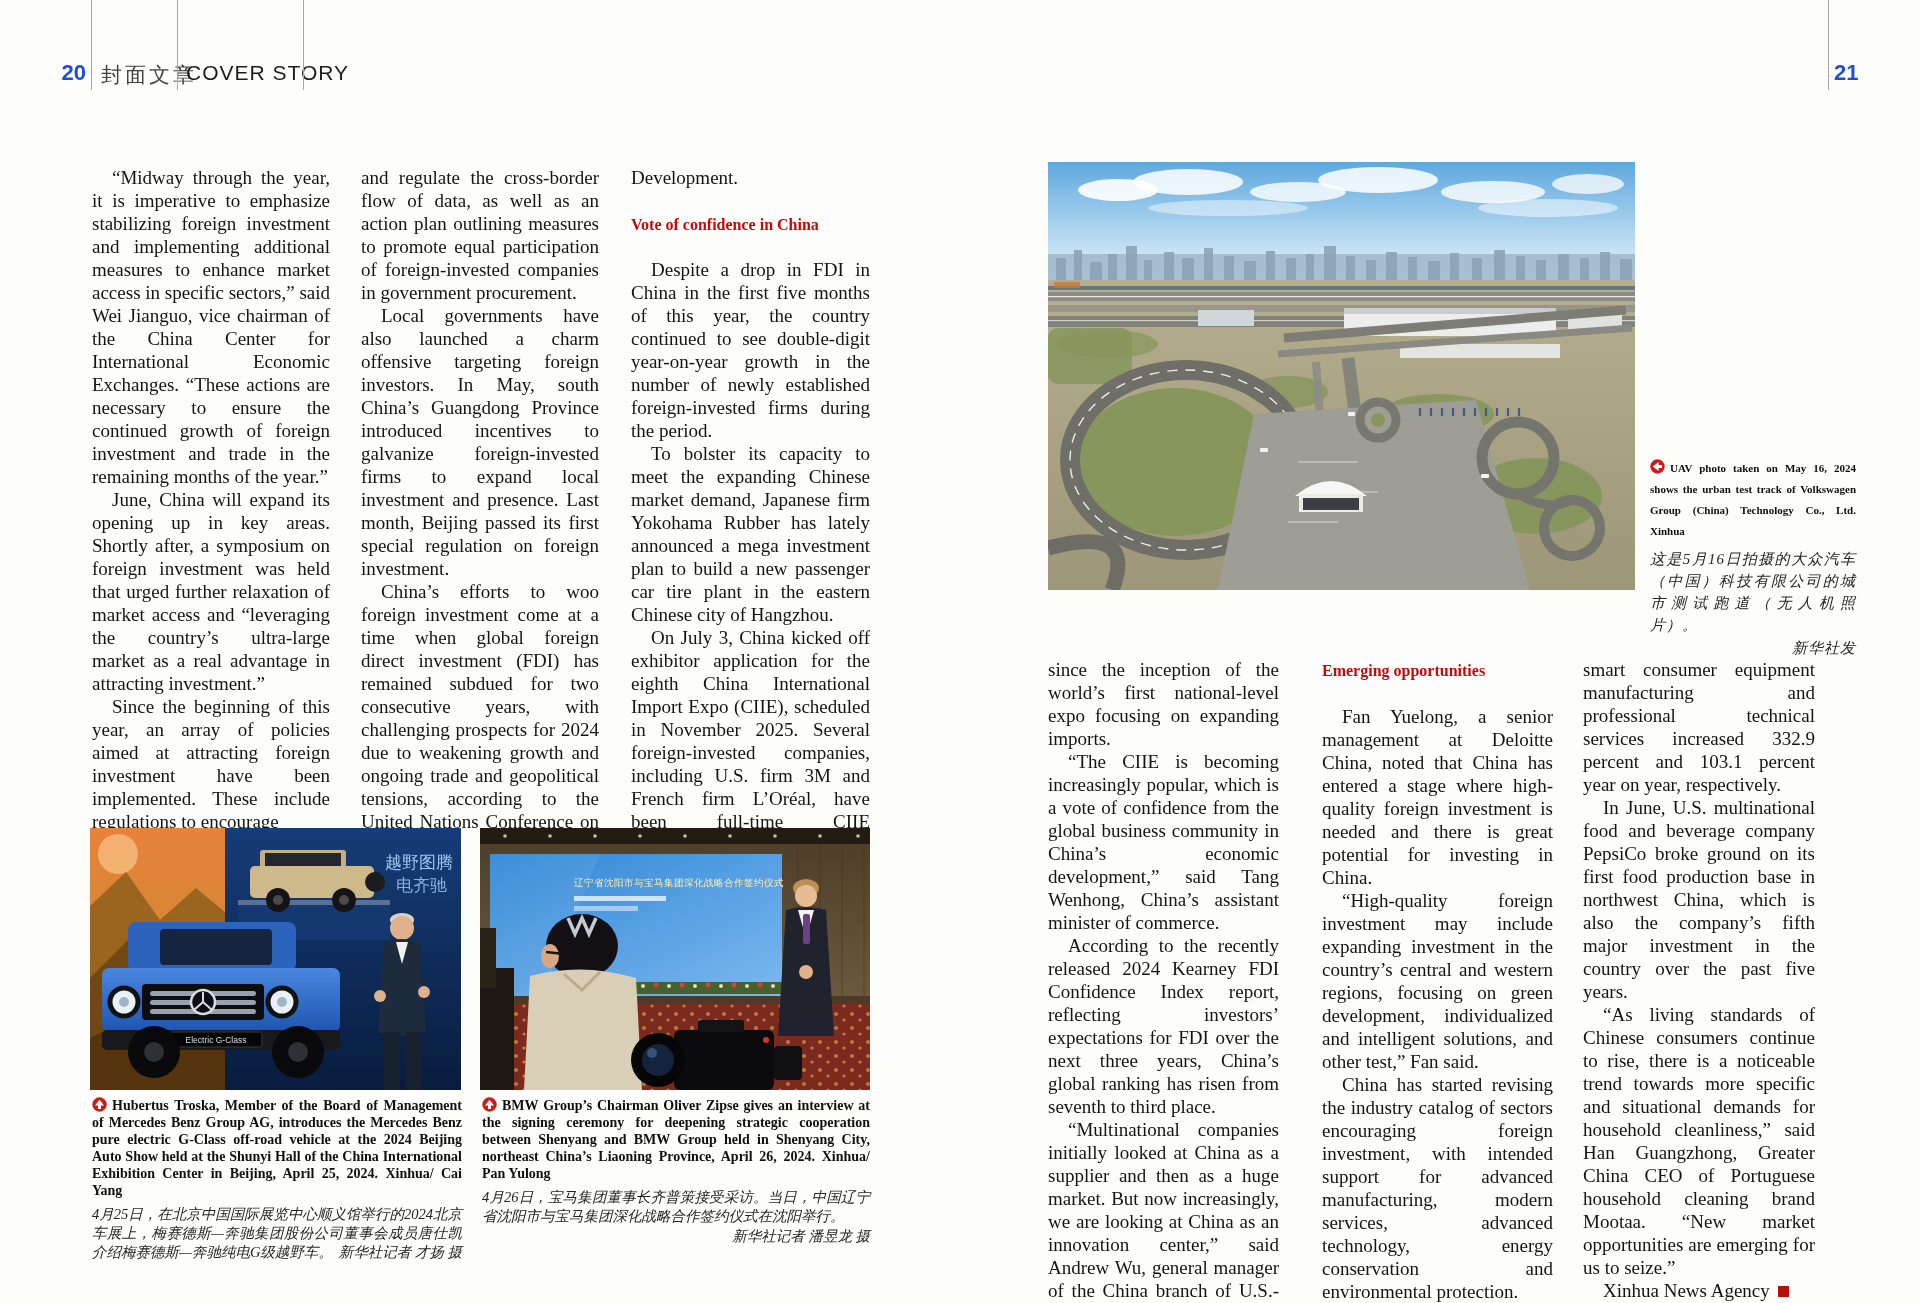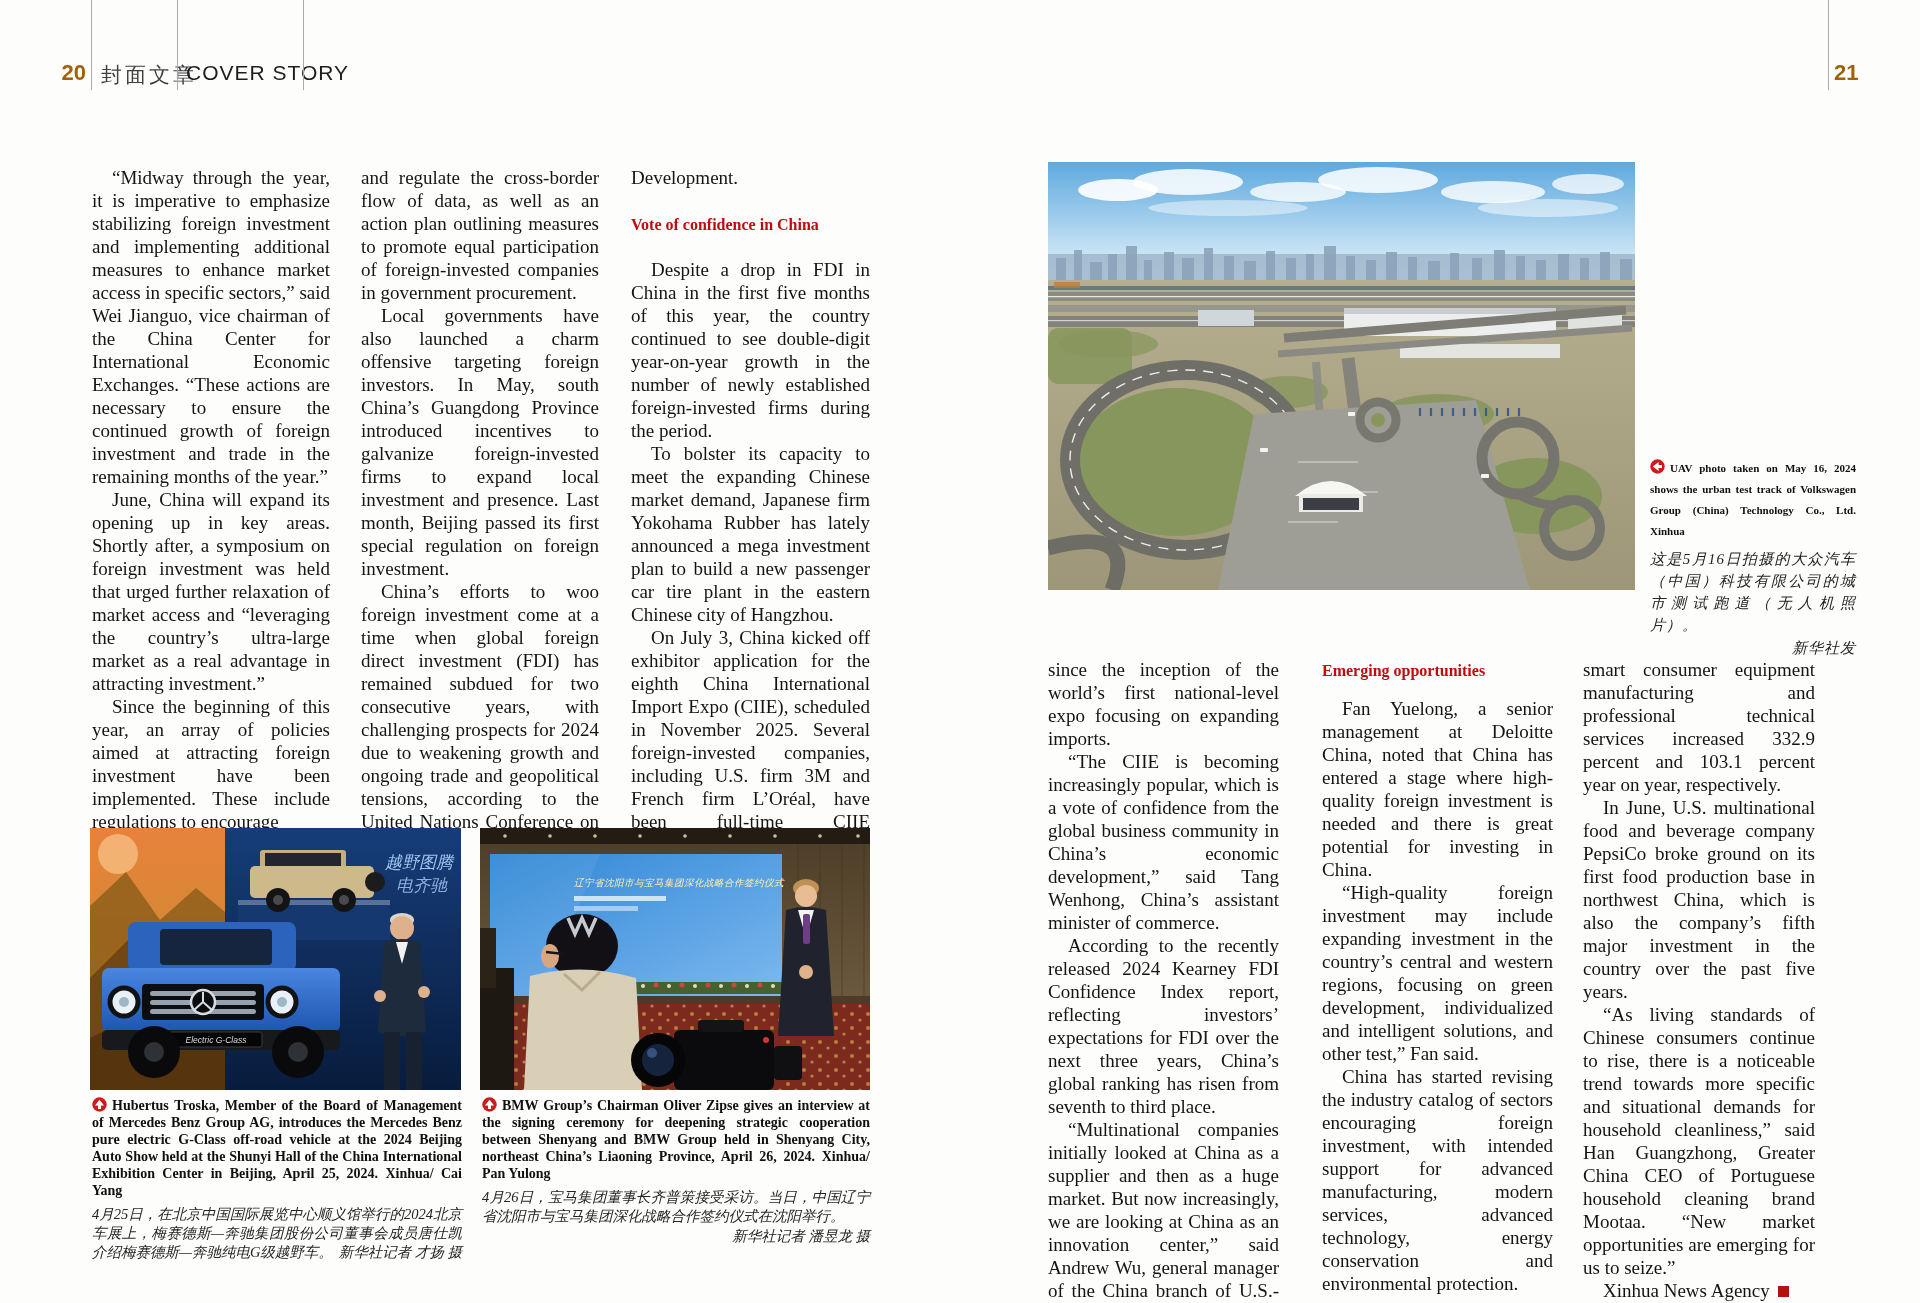--- a/index.html
+++ b/index.html
@@ -2,34 +2,34 @@
 <html><head>
 <meta charset="utf-8">
 <style>
   html,body{margin:0;padding:0;}
   body{
     width:1920px;height:1303px;position:relative;overflow:hidden;
     background:#fdfdfc;color:#161616;
     font-family:"Liberation Serif","DejaVu Serif",serif;
   }
   .rule{position:absolute;top:0;width:1px;height:90px;background:#a9a9a9;}
-  .pagenum{position:absolute;top:60px;font:bold 22px "Liberation Sans","DejaVu Sans",sans-serif;color:#a16207;}
+  .pagenum{position:absolute;top:60px;font:bold 22px "Liberation Sans","DejaVu Sans",sans-serif;color:#1d4ed8;}
   .section-cn{position:absolute;top:61px;font:21px "Liberation Sans","DejaVu Sans",sans-serif;letter-spacing:3px;color:#404040;}
   .section-en{position:absolute;top:61px;font:21px "Liberation Sans","DejaVu Sans",sans-serif;letter-spacing:1px;color:#1d1d1d;}
 
   .col{position:absolute;top:166px;text-align:justify;font-size:19px;line-height:23px;color:#141414;}
   .col p{margin:0;text-indent:20px;}
   .col p.lead{text-indent:0;}
   .subhead{font-weight:bold;font-size:16px;color:#c00b0e;margin:24px 0 22px 0;text-indent:0;text-align:left;}
-  .subhead.first{margin-top:1px;margin-bottom:15px;}
+  .subhead.first{margin-top:1px;margin-bottom:23px;}
   .col-r{top:658px;}
   .signature{text-indent:28px;}
   .end-mark{display:inline-block;width:11px;height:11px;background:#b5120f;margin-left:8px;}
 
-  .photo{position:absolute;overflow:hidden;background:#222;font-style:italic;}
+  .photo{position:absolute;overflow:hidden;background:#222;}
   .photo svg{display:block;}
 
   .caption{position:absolute;text-align:justify;}
   .caption .en{font-weight:bold;font-size:14px;line-height:17px;color:#101010;}
   .caption .cn{position:relative;margin-top:6px;font-style:italic;font-size:14.5px;line-height:19px;color:#242424;}
   .caption .credit-overlay{position:absolute;right:0;bottom:0;}
   .caption .credit-line{text-align:right;font-style:italic;margin-top:1px;}
   .caption-right .en{font-size:11px;line-height:21px;}
   .caption-right .cn{font-size:15px;line-height:22px;letter-spacing:1px;}
   .cap-icon{display:inline-block;width:15px;height:15px;vertical-align:-2px;margin-right:5px;}

